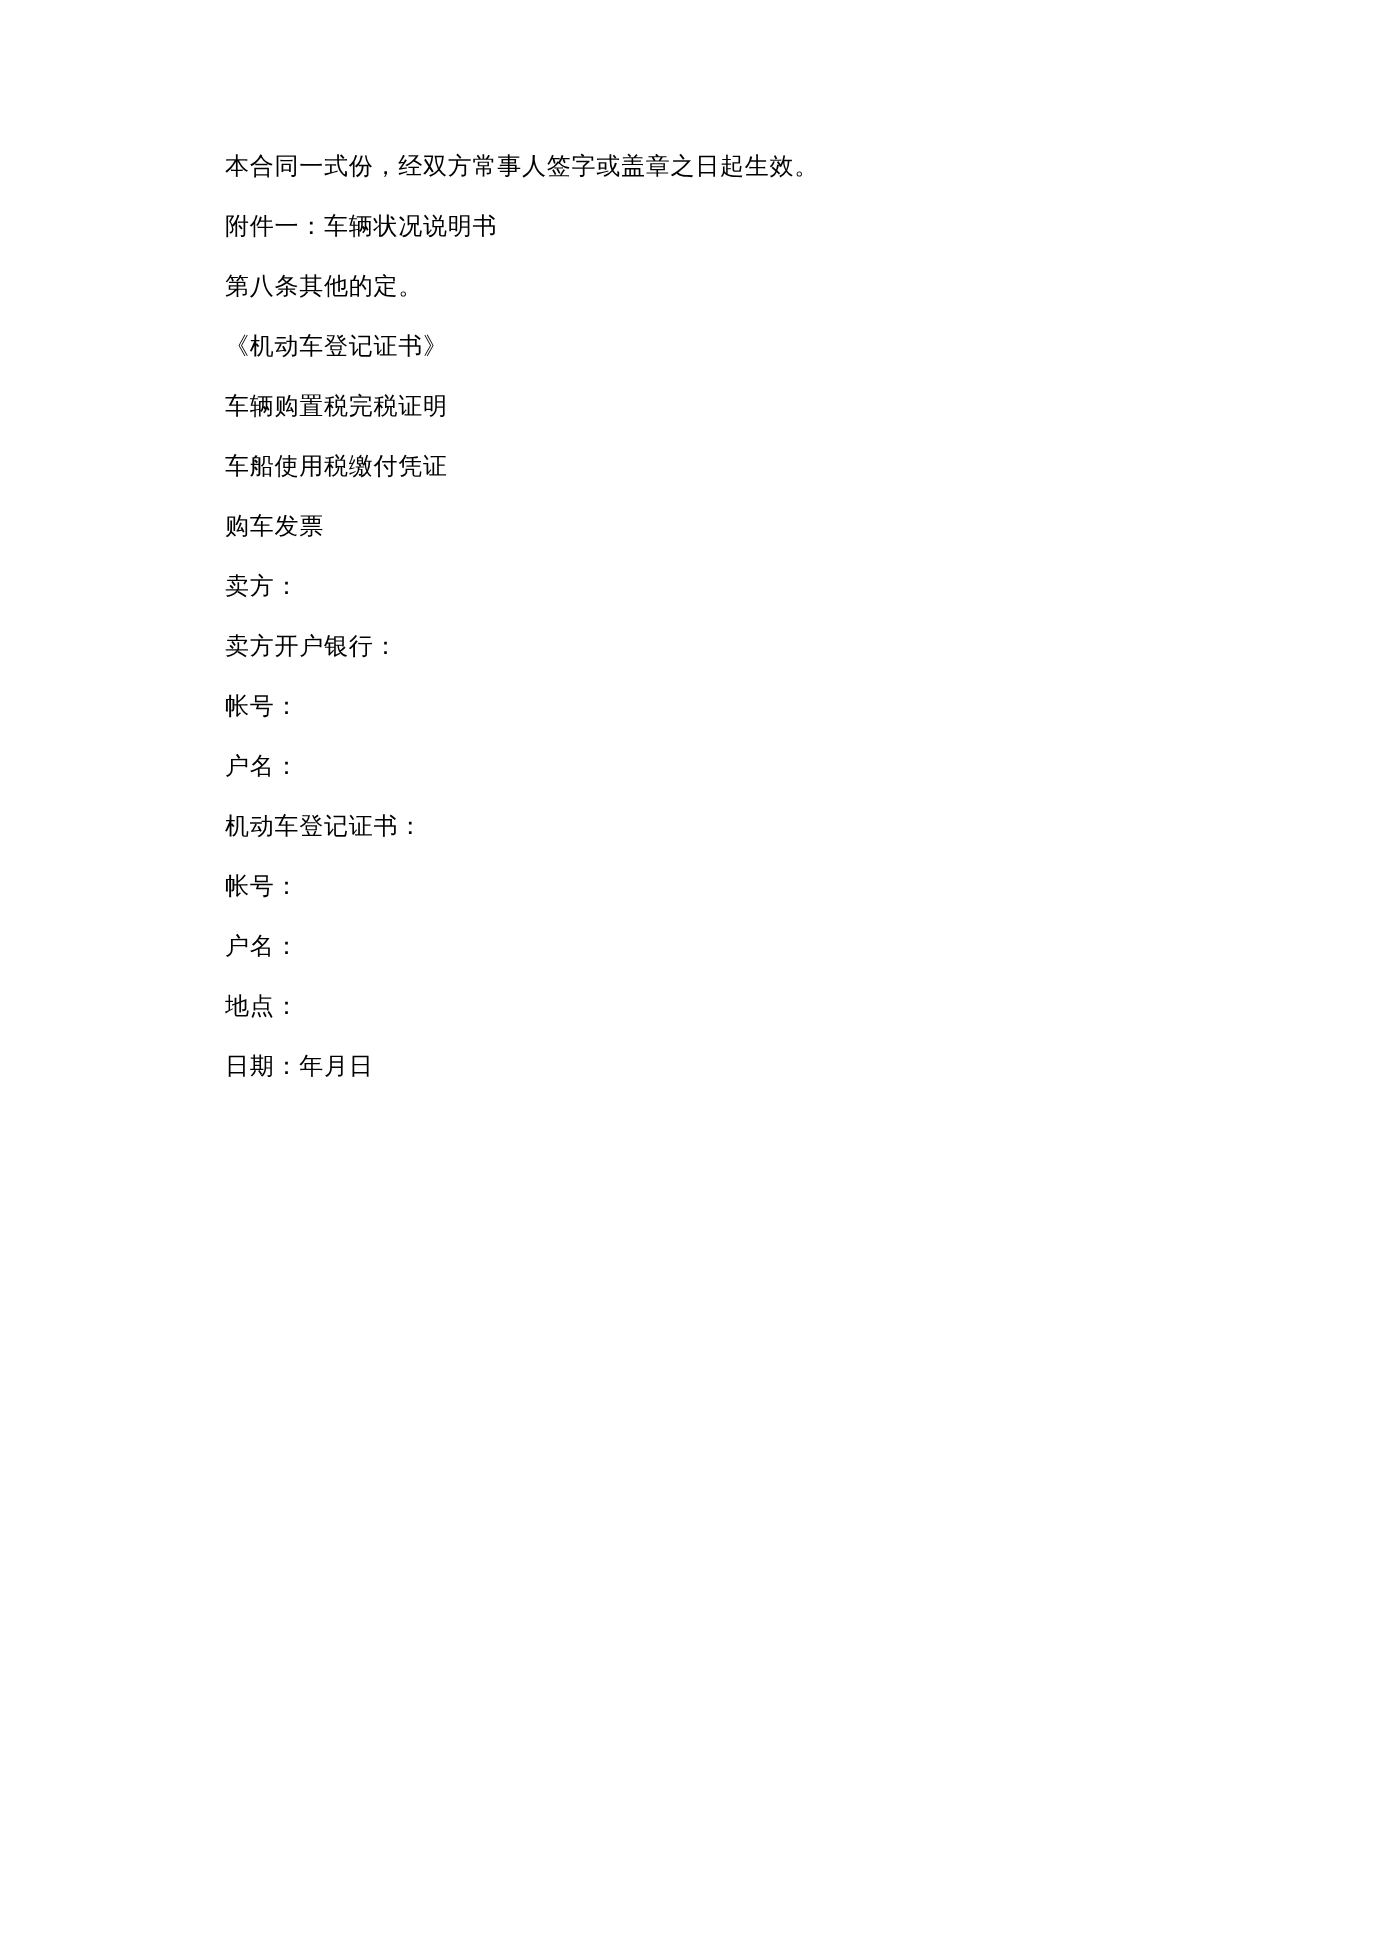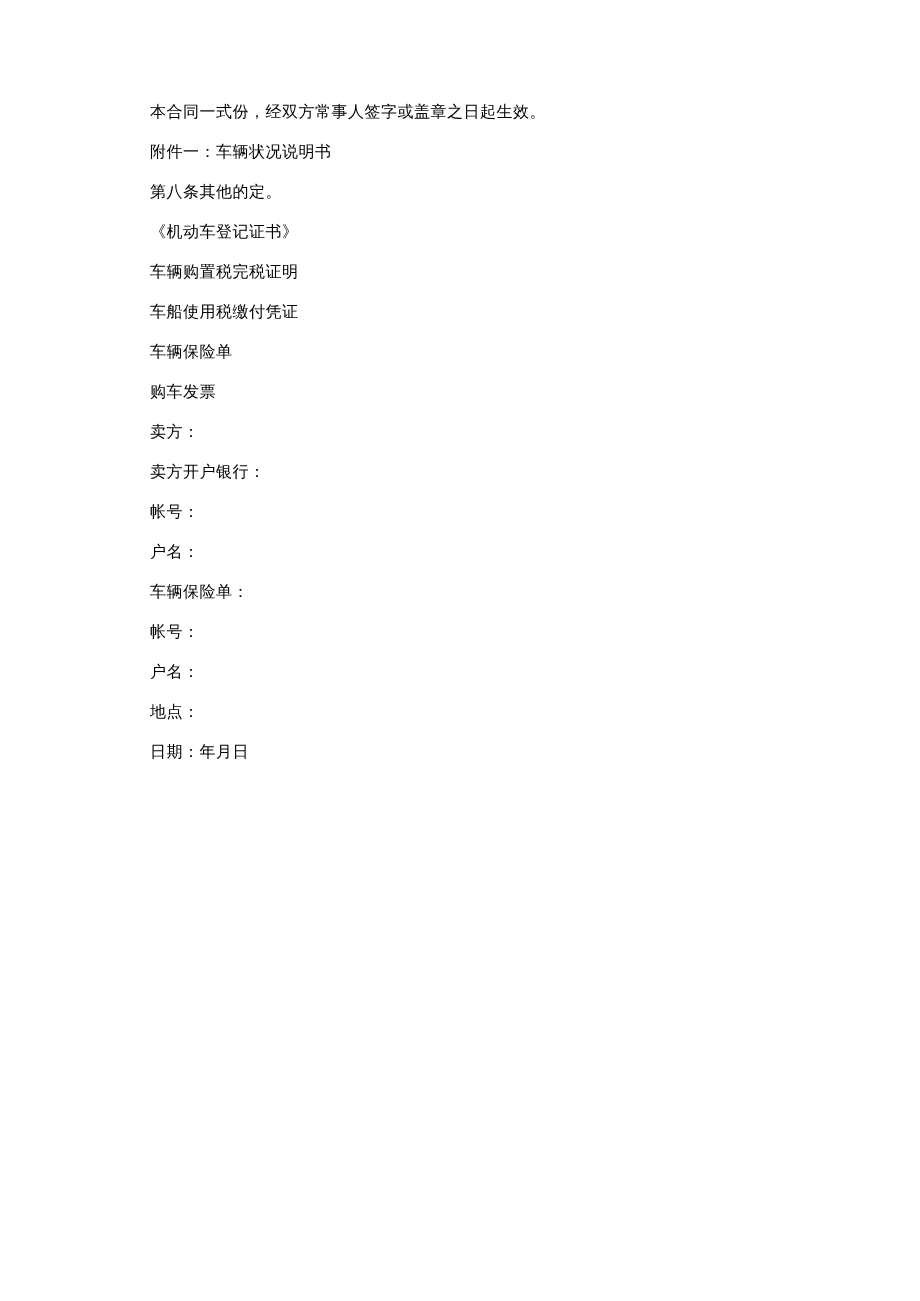--- a/index.html
+++ b/index.html
@@ -27,24 +27,23 @@
 </head>
 <body>
 
 <div class="page">
   <div class="line">本合同一式份，经双方常事人签字或盖章之日起生效。</div>
   <div class="line">附件一：车辆状况说明书</div>
   <div class="line">第八条其他的定。</div>
   <div class="line">《机动车登记证书》</div>
   <div class="line">车辆购置税完税证明</div>
   <div class="line">车船使用税缴付凭证</div>
-  <div class="line">车辆保险单</div>
   <div class="line">购车发票</div>
   <div class="line">卖方：</div>
   <div class="line">卖方开户银行：</div>
   <div class="line">帐号：</div>
   <div class="line">户名：</div>
-  <div class="line">车辆保险单：</div>
+  <div class="line">机动车登记证书：</div>
   <div class="line">帐号：</div>
   <div class="line">户名：</div>
   <div class="line">地点：</div>
   <div class="line">日期：年月日</div>
 </div>
 
 </body></html>

